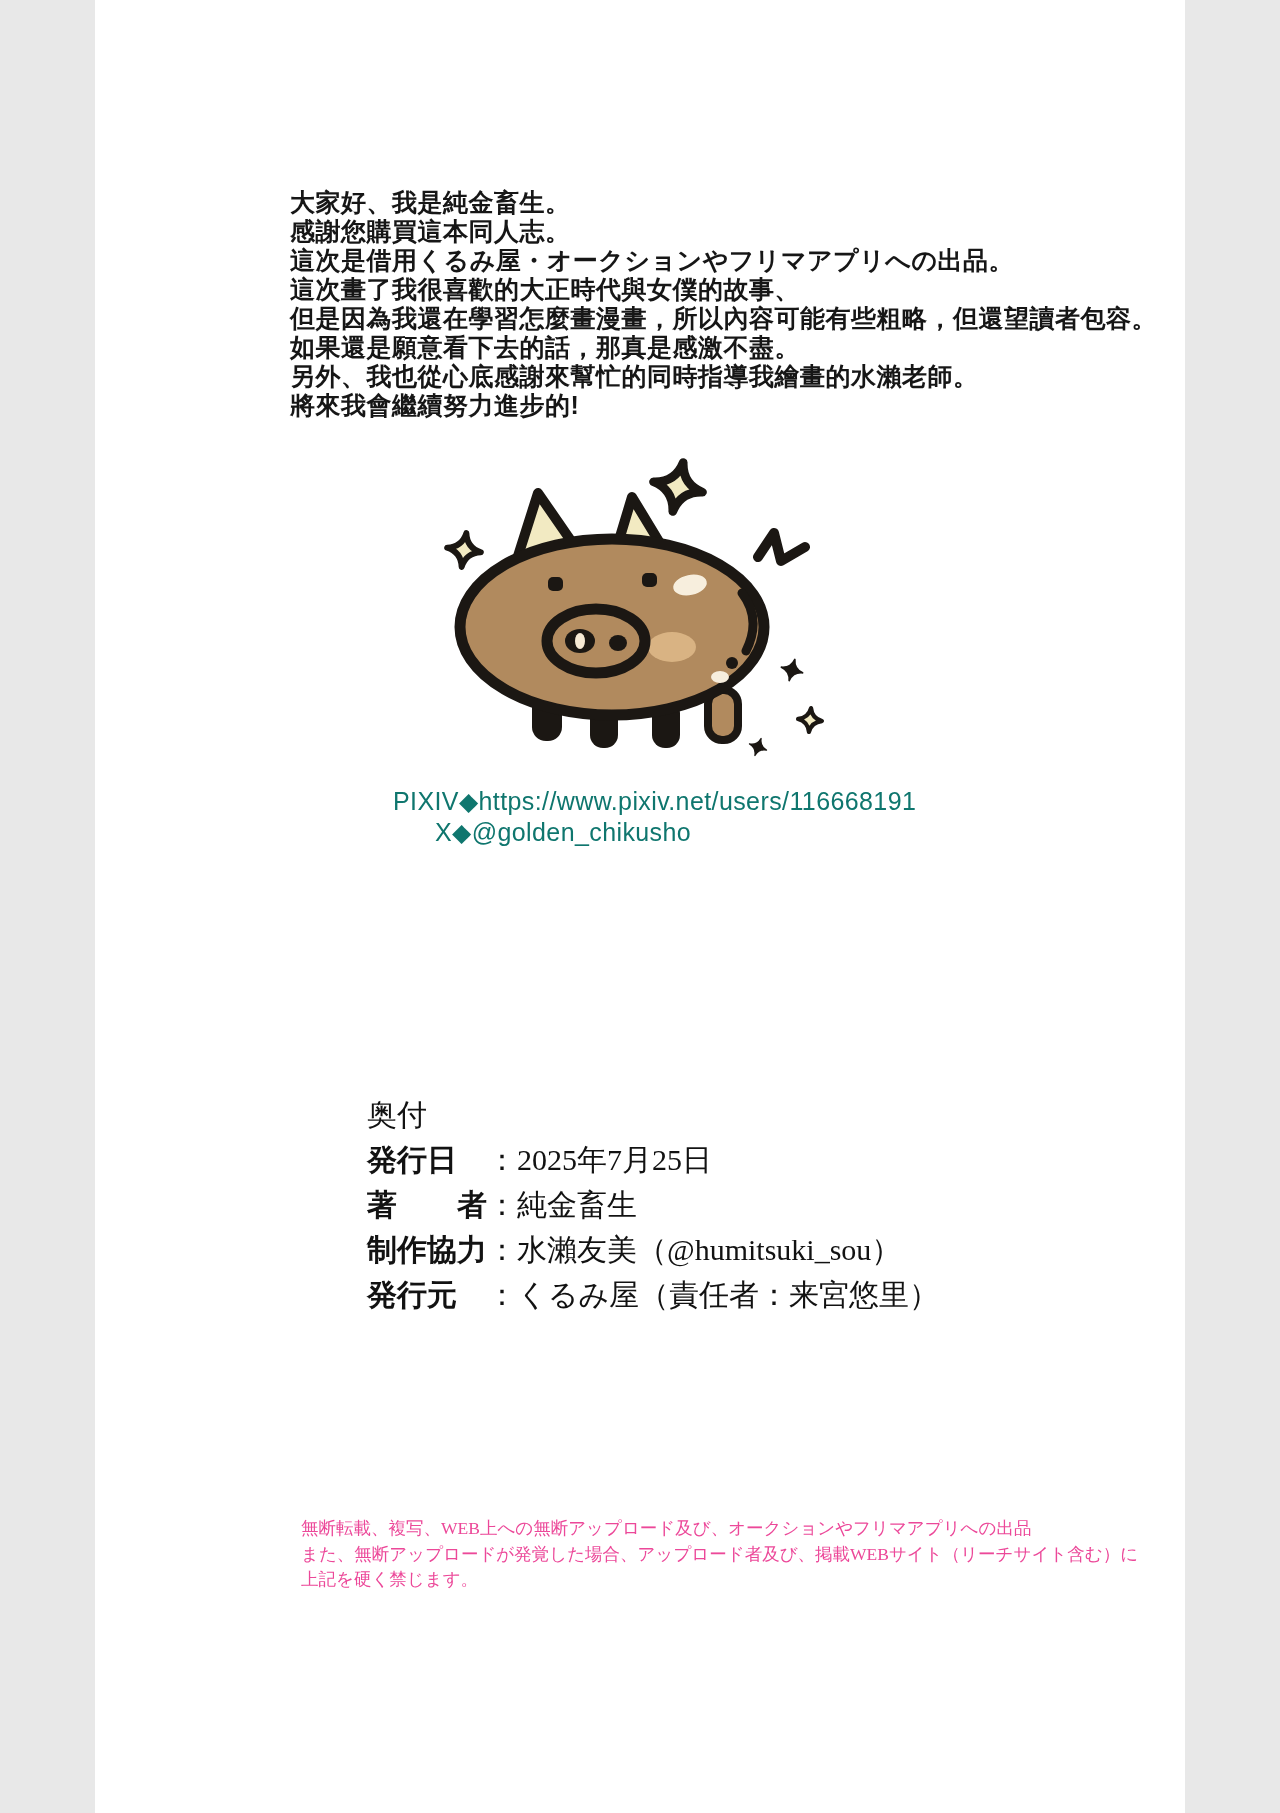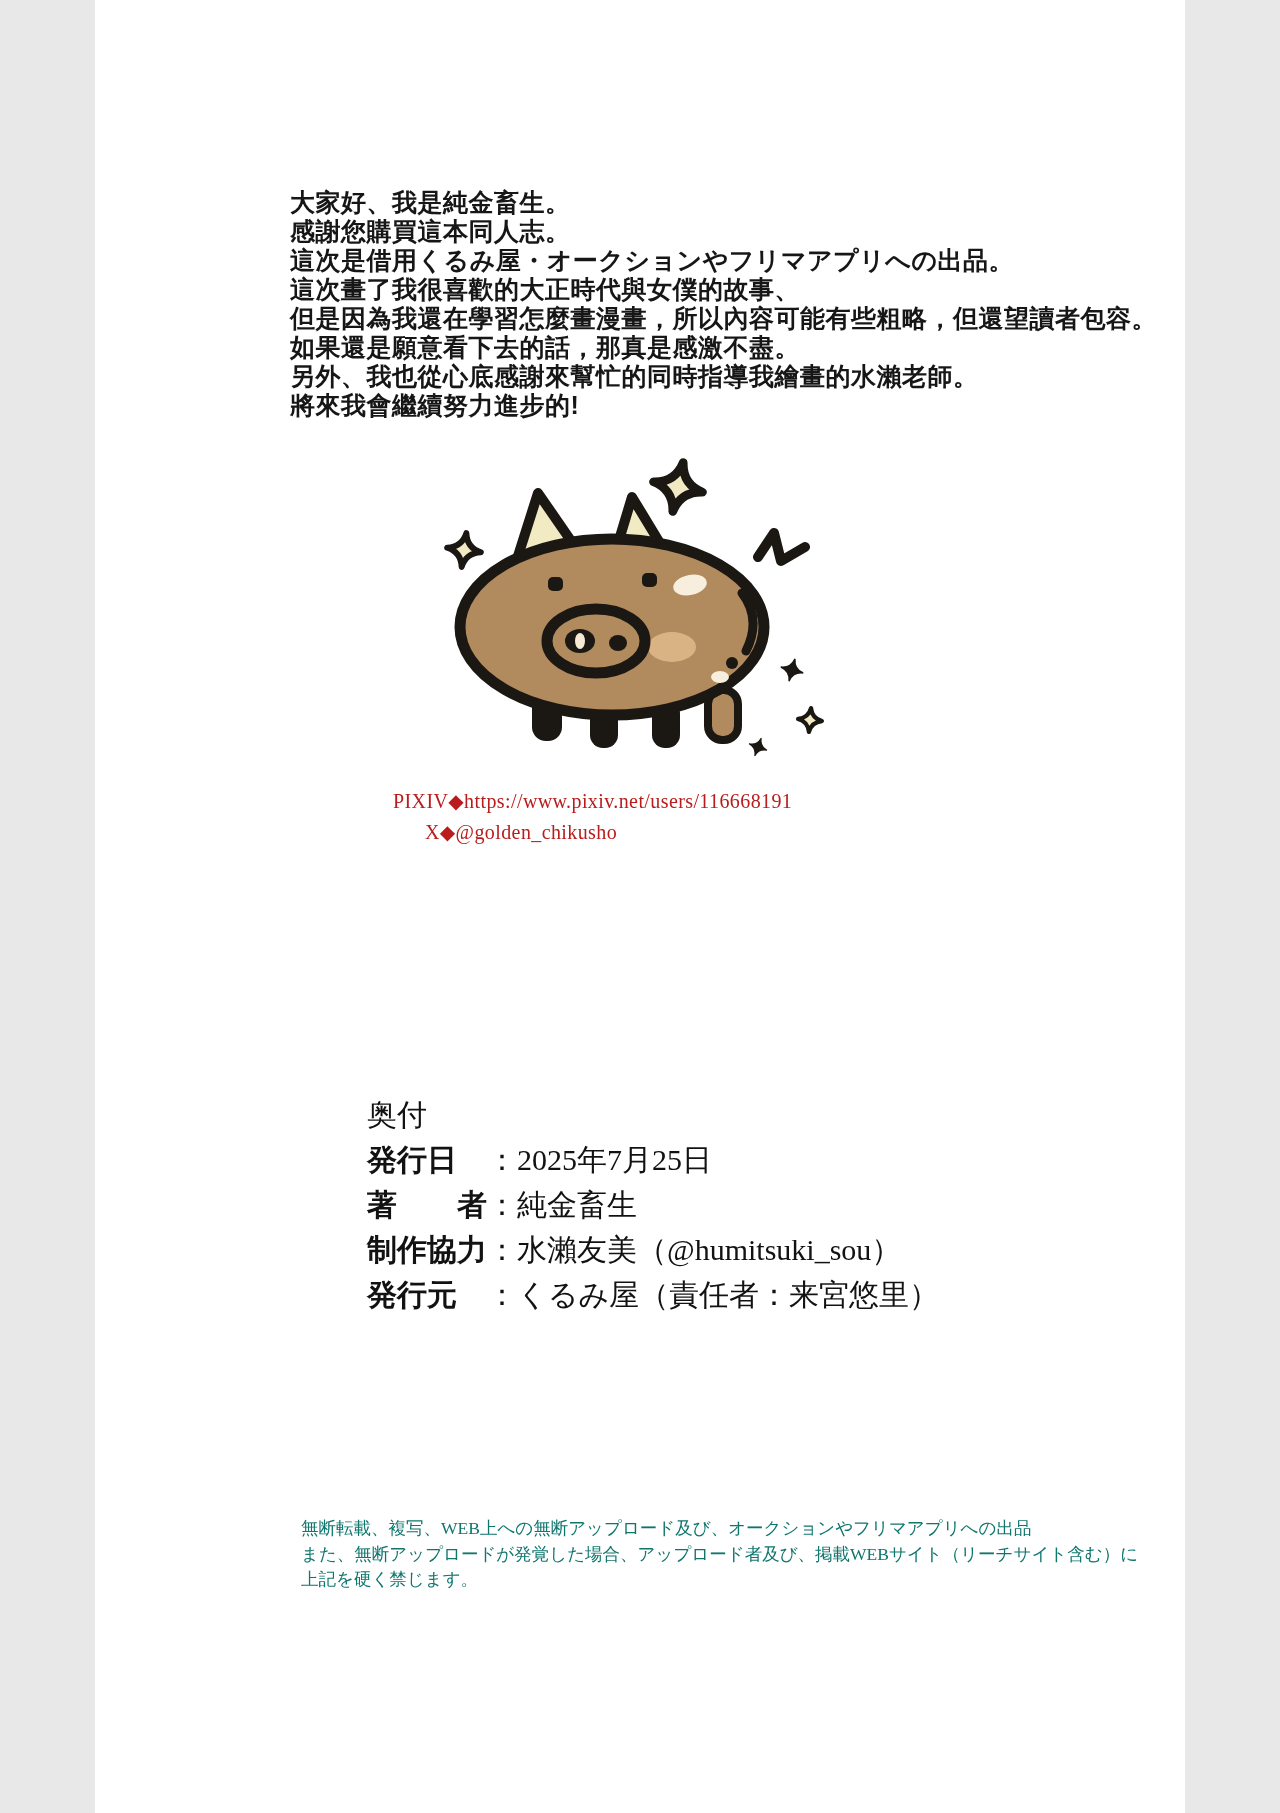--- a/index.html
+++ b/index.html
@@ -32,42 +32,42 @@
   
   .mascot{
     position:absolute;left:325px;top:435px;
     width:410px;height:335px;
   }
   .cream-spark{fill:var(--cream);stroke:var(--ink);stroke-width:7;stroke-linejoin:round;}
   .black-spark{fill:var(--ink);stroke:var(--ink);stroke-width:3;stroke-linejoin:round;}
   
   .links{
     position:absolute;left:298px;top:786px;
-    font-family:Liberation Serif, serif;
-    font-size:20px;line-height:31px;
+    font-family:Liberation Sans, sans-serif;
+    font-size:25px;line-height:31px;
     font-weight:500;
-    color:#b91c1c;
+    color:#0f766e;
     letter-spacing:0.4px;
   }
-  .links .line2{margin-left:32px;}
+  .links .line2{margin-left:42px;}
   
   .colophon{
     position:absolute;left:272px;top:1092px;
     font-family:"Liberation Serif","DejaVu Serif",serif;
     font-size:30px;line-height:45px;
     color:#121212;
   }
   .colophon .row{white-space:nowrap;}
   .colophon .label{display:inline-block;white-space:pre;font-weight:bold;}
   
   .legal{
     position:absolute;left:206px;top:1516px;width:940px;
     font-family:"Liberation Serif","DejaVu Serif",serif;
     font-size:17.5px;line-height:25.5px;
-    color:#0f766e;
+    color:#ec4899;
   }
 </style>
 </head>
 <body>
 
 <div class="page">
 
   <div class="intro">
     <div>大家好、我是純金畜生。</div>
     <div>感謝您購買這本同人志。</div>

